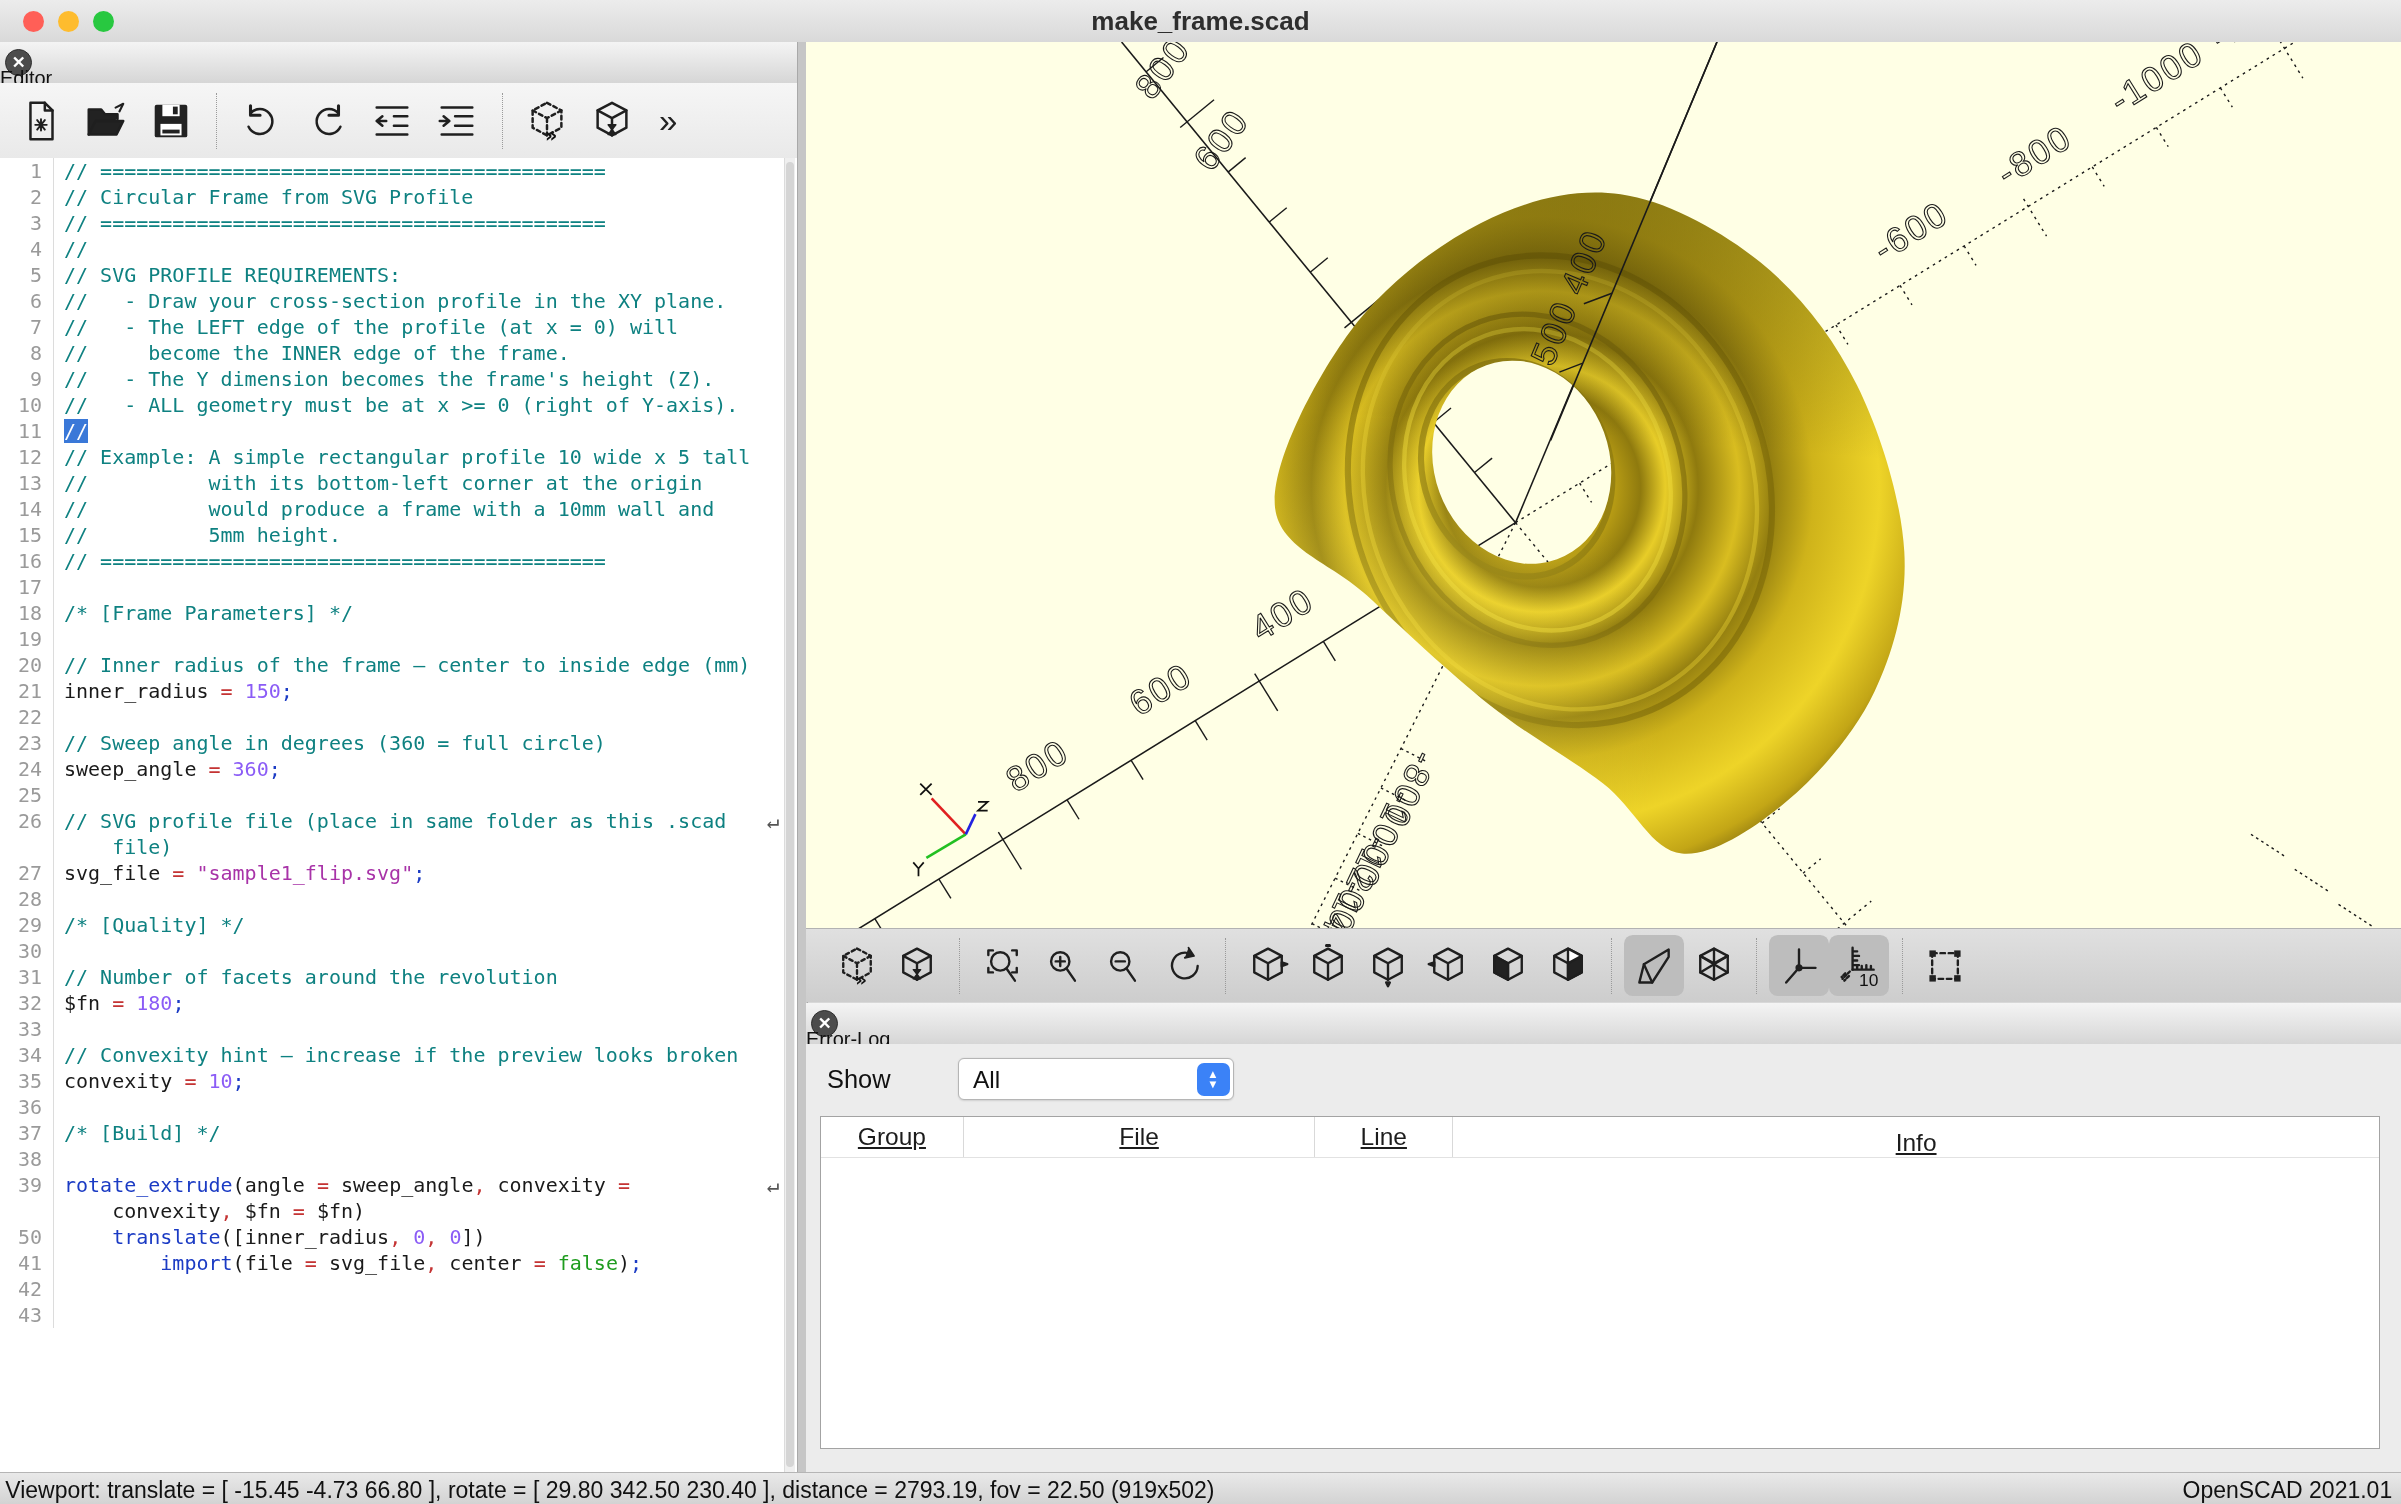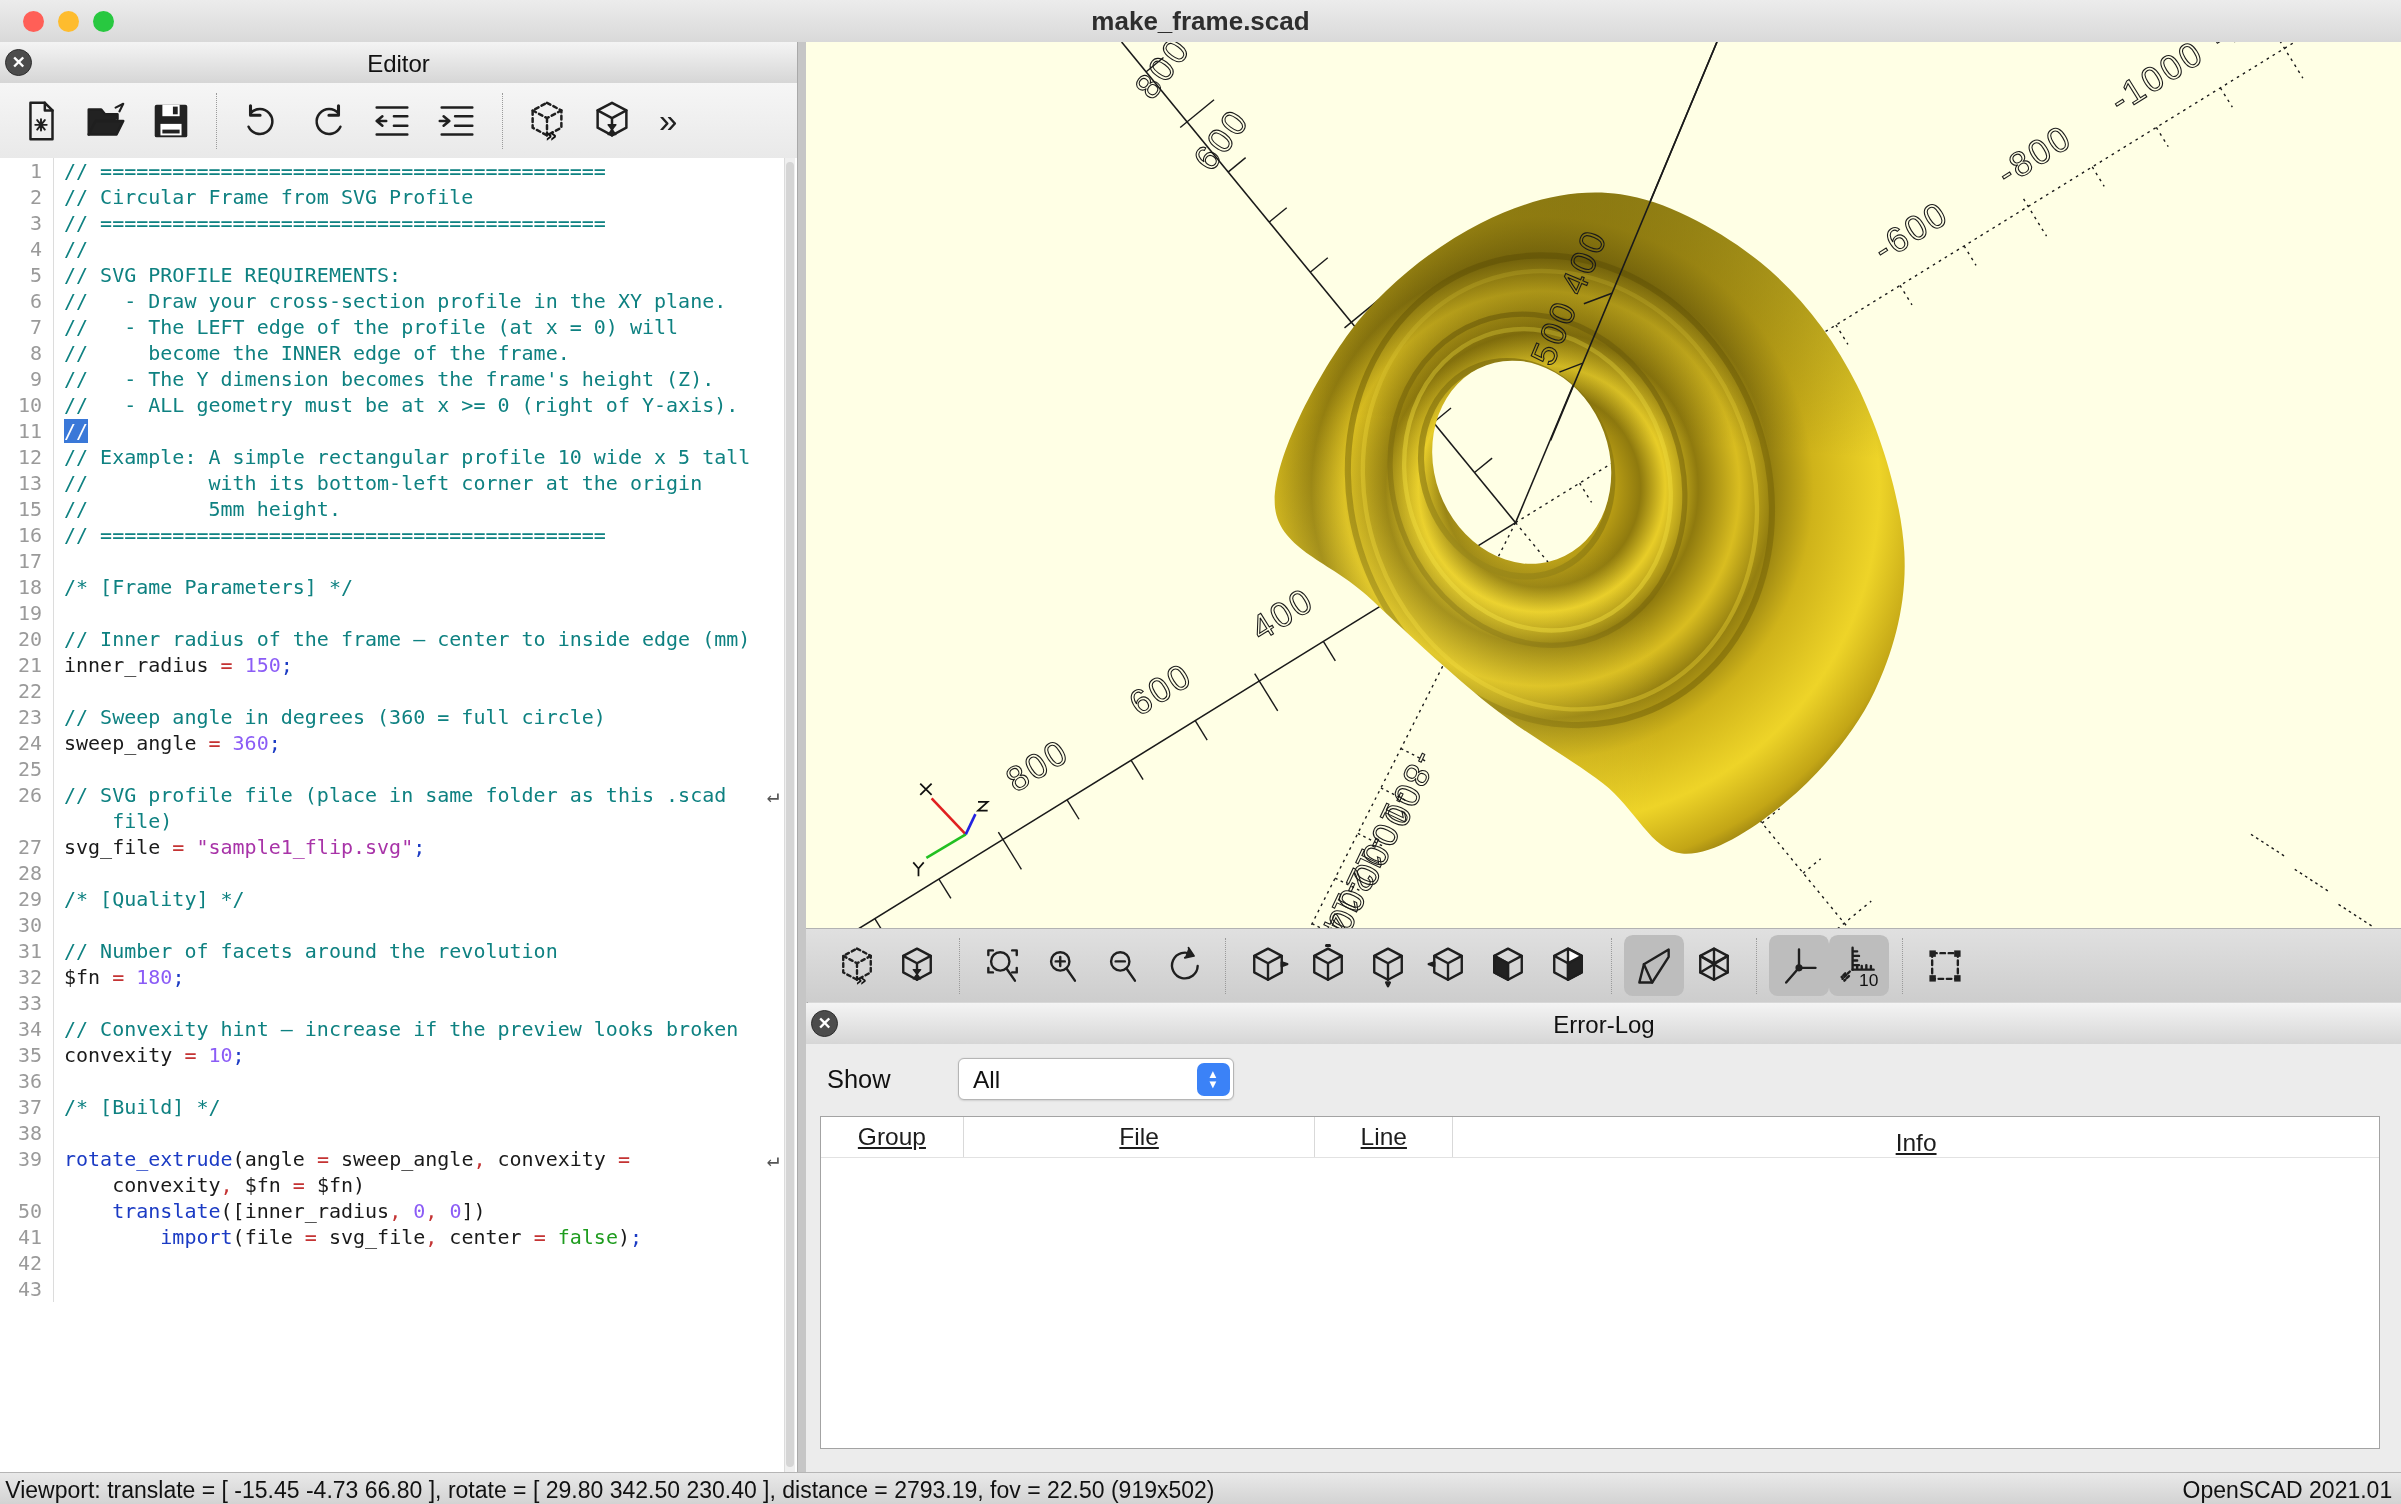--- a/index.html
+++ b/index.html
@@ -7,22 +7,22 @@
        font-family:"Liberation Sans",sans-serif;-webkit-font-smoothing:antialiased;}
   
   .titlebar{position:absolute;left:0;top:0;width:2401px;height:42px;
     background:linear-gradient(#ececec,#d9d9d9);border-bottom:0.9px solid #bfbfbf;}
   .title-text{position:absolute;left:0;right:0;top:6.1px;text-align:center;
     font-size:26px;font-weight:700;color:#2e2e2e;}
   .tl{position:absolute;top:10.5px;width:21px;height:21px;border-radius:50%;}
   
   .panel-header{position:absolute;left:0;right:0;height:41px;
     background:linear-gradient(#f4f4f4,#d6d6d6);border-bottom:0.9px solid #a6a6a6;}
-  .panel-header .ph-title{position:absolute;left:0;right:0;top:8px;text-align:center;
-    font-size:24px;color:#111;}
+  .panel-header .ph-title{position:absolute;left:0;right:0;top:25px;
+    font-size:20px;color:#111;}
   .closebtn{position:absolute;left:5.3px;top:7px;width:27px;height:27px;border-radius:50%;
     background:#4c4c4c;border:1.8px solid #2e2e2e;color:#fff;font-size:16.6px;font-weight:700;
     display:flex;align-items:center;justify-content:center;box-sizing:border-box;cursor:pointer;}
   
   .editor-panel{position:absolute;left:0;top:42px;width:797px;height:1430px;background:#fff;}
   .ed-toolbar{position:absolute;left:0;top:41px;width:100%;height:75px;
     background:linear-gradient(#f6f6f6,#e9e9e9);border-bottom:0.9px solid #c2c2c2;
     display:flex;align-items:center;}
   .tool-group{display:flex;align-items:center;padding:0 8.8px;}
   .tool-sep{width:0;height:56px;border-left:1.8px dotted #9a9a9a;margin:0 3.5px;}
@@ -190,20 +190,21 @@
         <div class="code-row"><div class="gut">4</div><div class="codetxt"><span class="tk-c">//</span></div></div>
         <div class="code-row"><div class="gut">5</div><div class="codetxt"><span class="tk-c">// SVG PROFILE REQUIREMENTS:</span></div></div>
         <div class="code-row"><div class="gut">6</div><div class="codetxt"><span class="tk-c">//   - Draw your cross-section profile in the XY plane.</span></div></div>
         <div class="code-row"><div class="gut">7</div><div class="codetxt"><span class="tk-c">//   - The LEFT edge of the profile (at x = 0) will</span></div></div>
         <div class="code-row"><div class="gut">8</div><div class="codetxt"><span class="tk-c">//     become the INNER edge of the frame.</span></div></div>
         <div class="code-row"><div class="gut">9</div><div class="codetxt"><span class="tk-c">//   - The Y dimension becomes the frame's height (Z).</span></div></div>
         <div class="code-row"><div class="gut">10</div><div class="codetxt"><span class="tk-c">//   - ALL geometry must be at x &gt;= 0 (right of Y-axis).</span></div></div>
         <div class="code-row"><div class="gut">11</div><div class="codetxt"><span class="tk-c tk-sel">//</span></div></div>
         <div class="code-row"><div class="gut">12</div><div class="codetxt"><span class="tk-c">// Example: A simple rectangular profile 10 wide x 5 tall</span></div></div>
         <div class="code-row"><div class="gut">13</div><div class="codetxt"><span class="tk-c">//          with its bottom-left corner at the origin</span></div></div>
+        <div class="code-row"><div class="gut">14</div><div class="codetxt"><span class="tk-c">//          would produce a frame with a 10mm wall and</span></div></div>
         <div class="code-row"><div class="gut">15</div><div class="codetxt"><span class="tk-c">//          5mm height.</span></div></div>
         <div class="code-row"><div class="gut">16</div><div class="codetxt"><span class="tk-c">// ==========================================</span></div></div>
         <div class="code-row"><div class="gut">17</div><div class="codetxt"></div></div>
         <div class="code-row"><div class="gut">18</div><div class="codetxt"><span class="tk-c">/* [Frame Parameters] */</span></div></div>
         <div class="code-row"><div class="gut">19</div><div class="codetxt"></div></div>
         <div class="code-row"><div class="gut">20</div><div class="codetxt"><span class="tk-c">// Inner radius of the frame – center to inside edge (mm)</span></div></div>
         <div class="code-row"><div class="gut">21</div><div class="codetxt"><span class="tk-p">inner_radius</span><span class="tk-o"> = </span><span class="tk-n">150</span><span class="tk-k">;</span></div></div>
         <div class="code-row"><div class="gut">22</div><div class="codetxt"></div></div>
         <div class="code-row"><div class="gut">23</div><div class="codetxt"><span class="tk-c">// Sweep angle in degrees (360 = full circle)</span></div></div>
         <div class="code-row"><div class="gut">24</div><div class="codetxt"><span class="tk-p">sweep_angle</span><span class="tk-o"> = </span><span class="tk-n">360</span><span class="tk-k">;</span></div></div>

